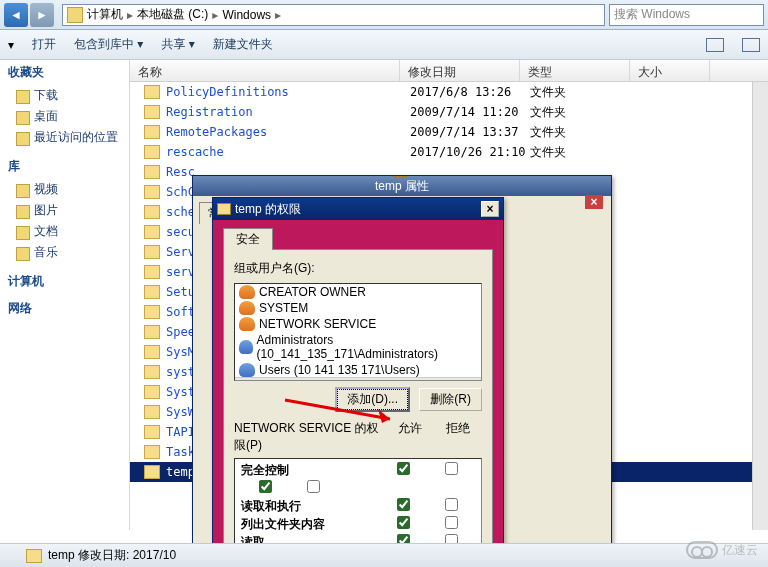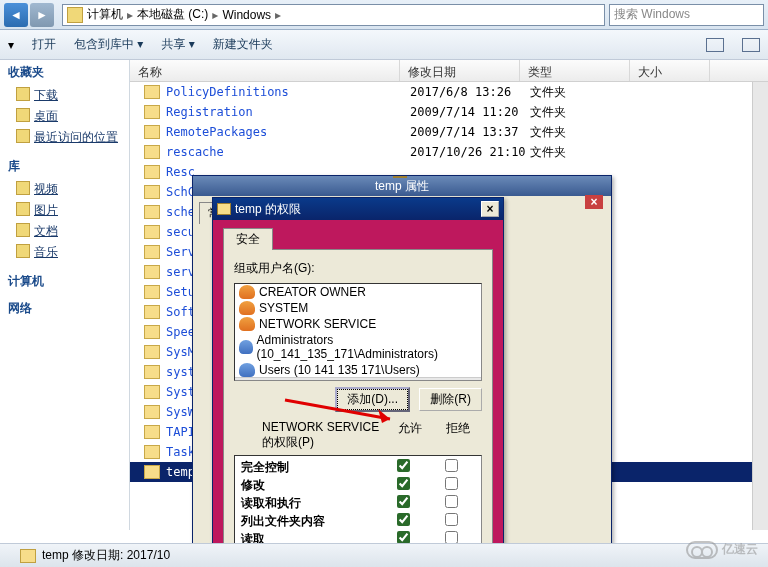--- a/index.html
+++ b/index.html
@@ -20,21 +20,21 @@
 .toolbar { display: flex; align-items: center; background: linear-gradient(#f4f8fc,#e0e8f0); height: 30px; border-bottom: 1px solid #c0cad8; padding: 0 8px; gap: 18px; }
 .toolbar .ti { color: #1a3a5a; }
 .toolbar .spacer { flex: 1; }
 .toolbar .vico { width: 18px; height: 14px; border: 1px solid #5a7090; }
 
 
 .main { display: flex; height: 470px; }
 .sidebar { width: 130px; background: #fff; border-right: 1px solid #d0d8e0; padding: 4px 8px; }
 .sidebar .grp { margin-bottom: 10px; }
 .sidebar .hdr { color: #1a4a8a; font-weight: bold; margin-bottom: 4px; }
-.sidebar .itm { display: flex; align-items: flex-start; padding: 2px 0 2px 8px; color: #1a3a6a; text-decoration: underline; }
+.sidebar .itm { display: flex; align-items: flex-end; padding: 2px 0 2px 8px; color: #1a3a6a; }
 .sidebar .sico { width: 14px; height: 14px; margin-right: 4px; background: #f0d878; border: 1px solid #c0a040; }
 
 .filepane { flex: 1; background: #fff; position: relative; }
 .fhead { display: flex; background: linear-gradient(#fcfcfc,#ececec); border-bottom: 1px solid #d0d0d0; height: 22px; }
 .fcol { padding: 4px 8px; border-right: 1px solid #d8d8d8; color: #333; }
 .fc-name { width: 270px; }
 .fc-date { width: 120px; }
 .fc-type { width: 110px; }
 .fc-size { width: 80px; }
 .frow { display: flex; align-items: center; height: 20px; }
@@ -64,38 +64,38 @@
 .dlg2 .lbl { margin-bottom: 6px; }
 .dlg2 .lbl span.v { margin-left: 30px; font-family: Consolas, monospace; }
 .dlg2 .listbox { background: #fff; border: 1px inset #888; height: 98px; overflow: auto; margin-bottom: 6px; }
 .dlg2 .li { display: flex; align-items: center; padding: 1px 4px; font-family: Consolas, monospace; }
 .dlg2 .uico { width: 16px; height: 14px; margin-right: 4px; background: linear-gradient(#f0a040,#e07020); border-radius: 50% 50% 30% 30%; }
 .dlg2 .uico.grp { background: linear-gradient(#70a0e0,#4070c0); }
 .dlg2 .btnrow { text-align: right; margin-bottom: 8px; }
 .dlg2 button { font-family: inherit; font-size: 12px; padding: 2px 10px; background: #ece9d8; border: 1px outset #fff; margin-left: 6px; }
 .dlg2 button.focus { outline: 1px dotted #000; outline-offset: -3px; border: 2px outset #aac; }
 .dlg2 .permhead { display: flex; margin-bottom: 4px; }
-.dlg2 .permhead .pt { flex: 1; margin-left: 28px; }
+.dlg2 .permhead .pt { flex: 1; }
 .dlg2 .permhead .pc { width: 48px; text-align: center; }
 .dlg2 .permlist { background: #fff; border: 1px inset #888; padding: 2px 6px; }
 .dlg2 .prow { display: flex; align-items: center; height: 18px; }
 .dlg2 .prow .pn { flex: 1; font-weight: bold; }
 .dlg2 .prow .pb { width: 48px; text-align: center; }
 .dlg2 .prow input { accent-color: #2a6a2a; }
 
 
 .arrow { position: absolute; left: 280px; top: 395px; width: 130px; height: 30px; pointer-events: none; }
 .arrow svg { width: 100%; height: 100%; }
 
 
-.status { position: absolute; left: 0; bottom: 0; width: 100%; height: 24px; background: linear-gradient(#f0f4f8,#dce4ec); border-top: 1px solid #c0cad8; display: flex; align-items: center; padding: 0 20px; font-family: Consolas, monospace; }
+.status { position: absolute; left: 0; bottom: 0; width: 100%; height: 24px; background: linear-gradient(#f0f4f8,#dce4ec); border-top: 1px solid #c0cad8; display: flex; align-items: center; padding: 0 26px; font-family: Consolas, monospace; }
 .status .sico2 { width: 16px; height: 14px; background: #f7dd8a; border: 1px solid #c0a040; margin-right: 6px; }
 
 
-.logo { position: absolute; right: 10px; bottom: 8px; opacity: .5; font-size: 18px; font-weight: bold; color: #888; display: flex; align-items: flex-start; }
+.logo { position: absolute; right: 10px; bottom: 8px; opacity: .5; font-size: 18px; font-weight: normal; color: #888; display: flex; align-items: center; }
 .logo .lsym { width: 32px; height: 18px; border: 2px solid #888; border-radius: 10px; margin-right: 4px; position: relative; }
 .logo .lsym::before { content:""; position:absolute; width:8px; height:8px; border:2px solid #888; border-radius:50%; left:3px; top:3px;}
 .logo .lsym::after { content:""; position:absolute; width:8px; height:8px; border:2px solid #888; border-radius:50%; right:3px; top:3px;}
 
 .vscroll { position: absolute; right: 0; top: 22px; width: 16px; bottom: 0; background: #e8e8e8; border-left: 1px solid #ccc; }
 .dlg2 .hscroll { height: 14px; background: #e8e8e8; border-top: 1px solid #ccc; margin-top: -1px; }
 </style>
 </head>
 <body>
 
@@ -361,21 +361,20 @@
         <span class="pc">允许</span>
         <span class="pc">拒绝</span>
       </div>
       <div class="permlist" id="perm-rows">
           <div class="prow">
             <span class="pn">完全控制</span>
     <span class="pb"><input type="checkbox" checked="" style=""></span>
     <span class="pb"><input type="checkbox" style=""></span>
           </div>
           <div class="prow">
-            <span class="pn">修改</span>
     <span class="pb"><input type="checkbox" checked="" style=""></span>
     <span class="pb"><input type="checkbox" style=""></span>
           </div>
           <div class="prow">
             <span class="pn">读取和执行</span>
     <span class="pb"><input type="checkbox" checked="" style=""></span>
     <span class="pb"><input type="checkbox" style=""></span>
           </div>
           <div class="prow">
             <span class="pn">列出文件夹内容</span>

